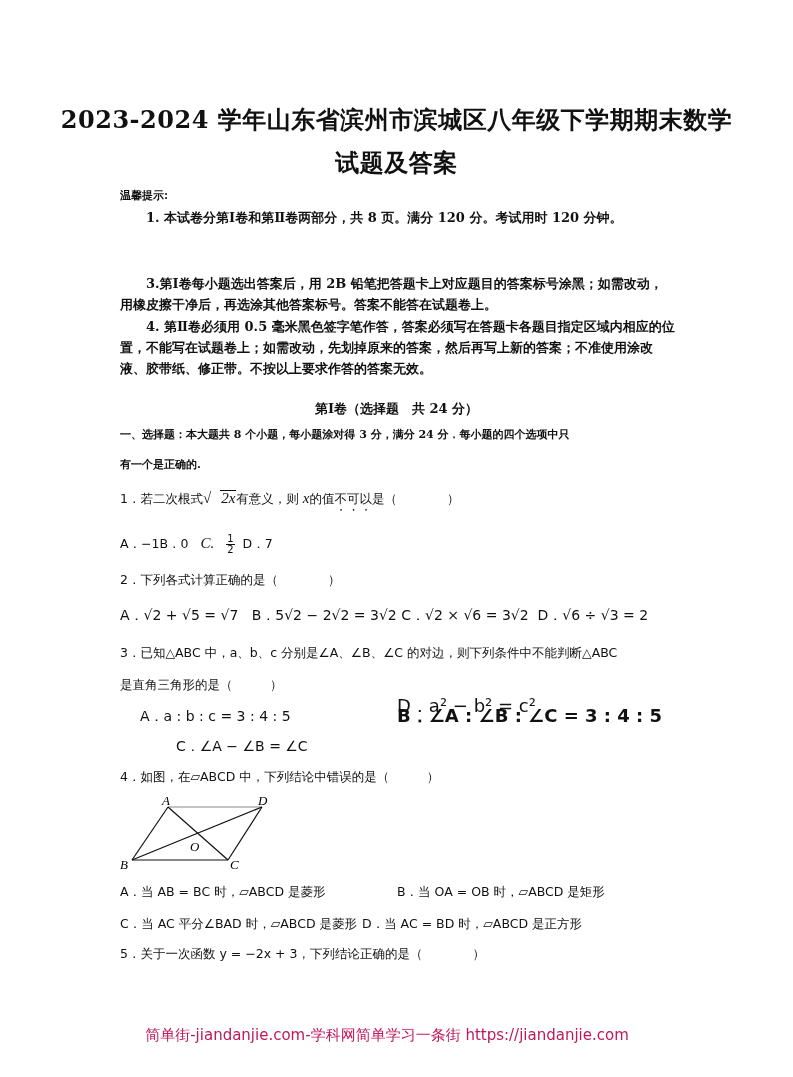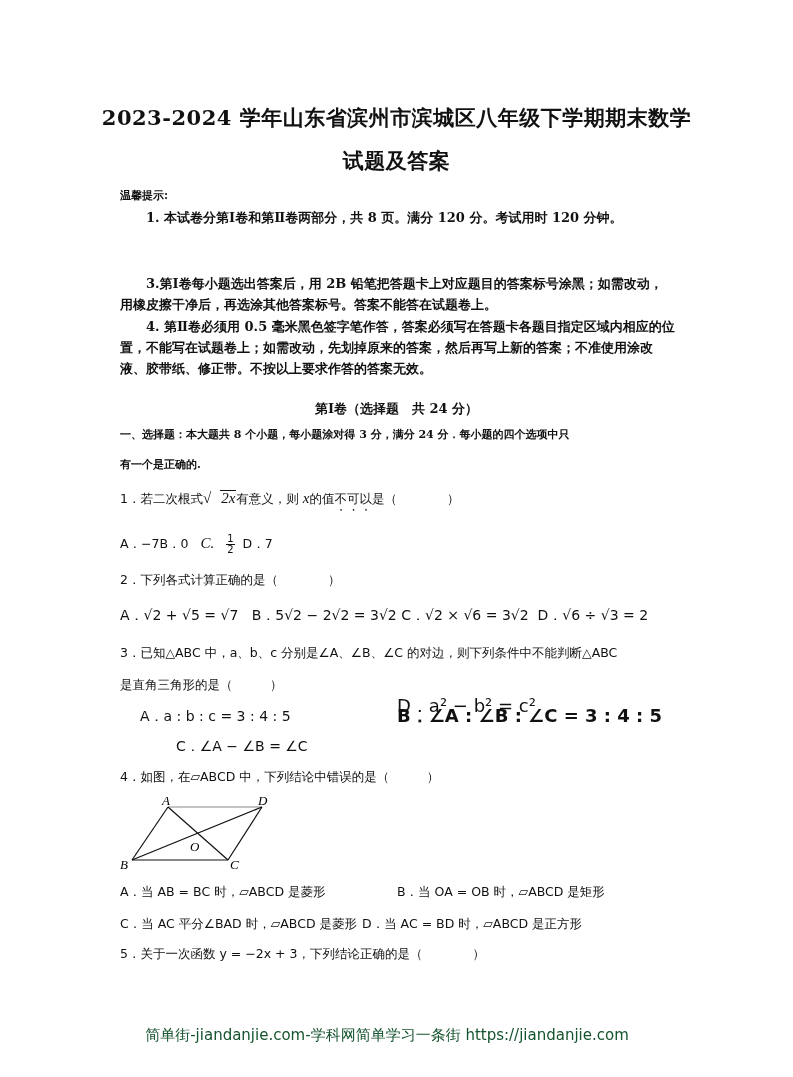--- a/index.html
+++ b/index.html
@@ -1,35 +1,35 @@
 <!DOCTYPE html>
 <html><head>
   <meta charset="utf-8">
   <style>
     html, body { margin: 0; padding: 0; background: #ffffff; }
     body { width: 793px; height: 1077px; position: relative; overflow: hidden;
            font-family: "DejaVu Serif", "Liberation Serif", serif; color: #111; }
     .page { position: absolute; left: 0; top: 0; width: 793px; height: 1077px; }
     .title { position: absolute; left: 0; width: 793px; text-align: center;
-             font-weight: bold; font-size: 21px; letter-spacing: 0.5px; }
+             font-weight: bold; font-size: 24px; letter-spacing: 0.5px; }
     .t1 { top: 104px; }
     .t2 { top: 147px; }
     .abs { position: absolute; font-size: 11px; line-height: 20px; white-space: nowrap; }
     .bold { font-weight: bold; }
     .block { position: absolute; font-size: 13px; line-height: 21px; font-weight: bold; }
     .it { font-style: italic; font-family: "Liberation Serif", "DejaVu Serif", serif; }
     .math { font-family: "Liberation Serif", "DejaVu Serif", serif; font-size: 15px; }
     .sqrt { display: inline-block; border-top: 1px solid #111; padding: 0 1px; margin-left: 9px; line-height: 14px; }
     .rad { font-family: "Liberation Serif", serif; }
     .frac { display: inline-flex; flex-direction: column; align-items: center; vertical-align: middle;
             font-size: 10px; line-height: 10px; margin: 0 4px; }
     .frac .num { border-bottom: 1px solid #111; padding: 0 1px; }
     .dot { text-emphasis: dot; text-emphasis-position: under; -webkit-text-emphasis: dot; -webkit-text-emphasis-position: under; }
     .footer { position: absolute; left: 0; width: 774px; top: 1026px; text-align: center;
-              font-family: "DejaVu Sans", "Liberation Sans", sans-serif; font-size: 15px; color: #14532d; }
+              font-family: "DejaVu Sans", "Liberation Sans", sans-serif; font-size: 15px; color: #be185d; }
     .q { font-family: "DejaVu Sans", "Liberation Sans", sans-serif; font-weight: normal; font-size: 12.5px; }
     .section { position: absolute; left: 0; width: 793px; text-align: center; top: 400px; font-size: 13px; font-weight: bold; }
     svg text { font-family: "Liberation Serif", serif; font-style: italic; font-size: 13px; }
   </style>
 </head>
 <body>
 
 <div class="page">
 
   <div class="title t1">2023-2024 学年山东省滨州市滨城区八年级下学期期末数学</div>
@@ -43,21 +43,21 @@
 
   <div class="section">第Ⅰ卷（选择题　共 24 分）</div>
 
   <div class="abs bold" style="left:120px; top:425px;">一、选择题：本大题共 8 个小题，每小题涂对得 3 分，满分 24 分．每小题的四个选项中只</div>
   <div class="abs bold" style="left:120px; top:455px;">有一个是正确的.</div>
 
   <div class="abs q" style="left:120px; top:488px;">
     <span>1．</span><span>若二次根式</span><span class="math"><span class="rad">√</span><span class="sqrt it">2x</span></span><span>有意义，则</span> <span class="it math">x</span><span>的值</span><span class="dot">不可以</span><span>是（　　　　）</span>
   </div>
   <div class="abs q" style="left:120px; top:533px;">
-    <span>A．−7</span><span>B．0</span>&nbsp;&nbsp;&nbsp;<span class="it math">C.</span>&nbsp;&nbsp;<span class="frac">
+    <span>A．−1</span><span>B．0</span>&nbsp;&nbsp;&nbsp;<span class="it math">C.</span>&nbsp;&nbsp;<span class="frac">
         <span class="num">1</span>
         <span>2</span>
       </span>&nbsp;<span>D．7</span>
   </div>
 
   <div class="abs q" style="left:120px; top:570px;">
     <span>2．</span><span>下列各式计算正确的是（　　　　）</span>
   </div>
   <div class="abs q math" style="left:120px; top:605px; font-size:14px;">
     <span>A．√2 + √5 = √7</span>&nbsp;&nbsp;

